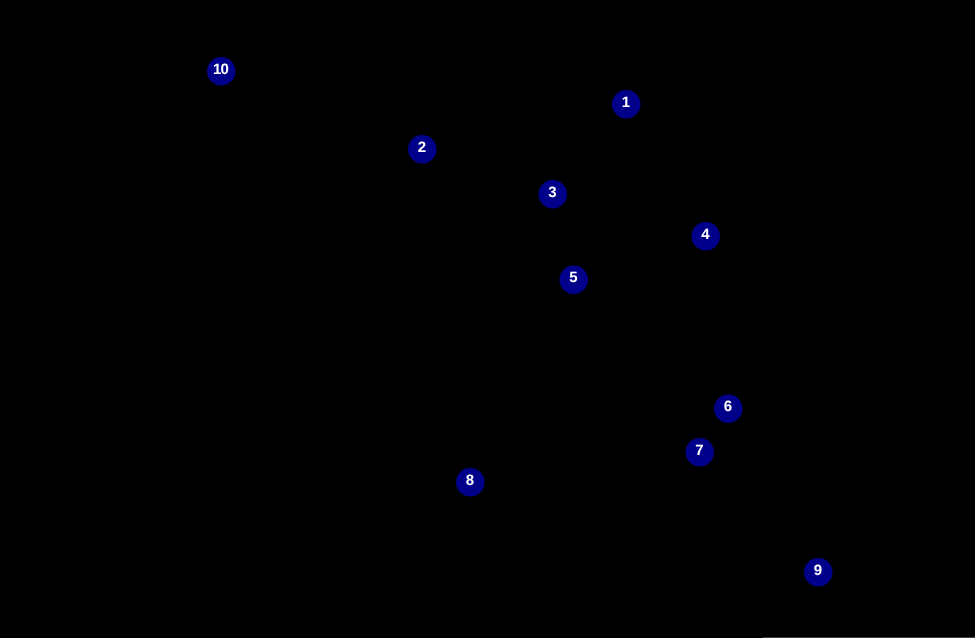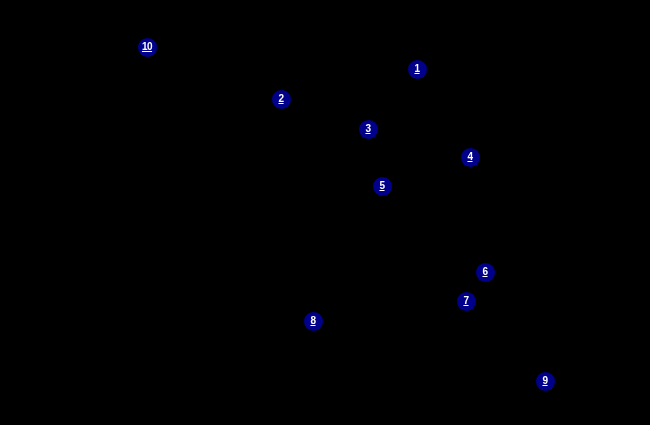--- a/index.html
+++ b/index.html
@@ -24,21 +24,20 @@
       border-radius: 50%;
       display: flex;
       align-items: center;
       justify-content: center;
       font-weight: bold;
       font-size: 10px;
       line-height: 1;
       letter-spacing: -0.5px;
       cursor: pointer;
       user-select: none;
-      text-decoration: underline;
     }
   </style>
 </head>
 <body>
 
 <div id="canvas" style="width: 650px; height: 425px; background: rgb(0, 0, 0);">
     <div class="marker" style="width: 19px; height: 19px; background: rgb(0, 0, 139); color: rgb(255, 255, 255); left: 137.5px; top: 37.5px;">10</div>
     <div class="marker" style="width: 19px; height: 19px; background: rgb(0, 0, 139); color: rgb(255, 255, 255); left: 407.5px; top: 59.5px;">1</div>
     <div class="marker" style="width: 19px; height: 19px; background: rgb(0, 0, 139); color: rgb(255, 255, 255); left: 271.5px; top: 89.5px;">2</div>
     <div class="marker" style="width: 19px; height: 19px; background: rgb(0, 0, 139); color: rgb(255, 255, 255); left: 358.5px; top: 119.5px;">3</div>

